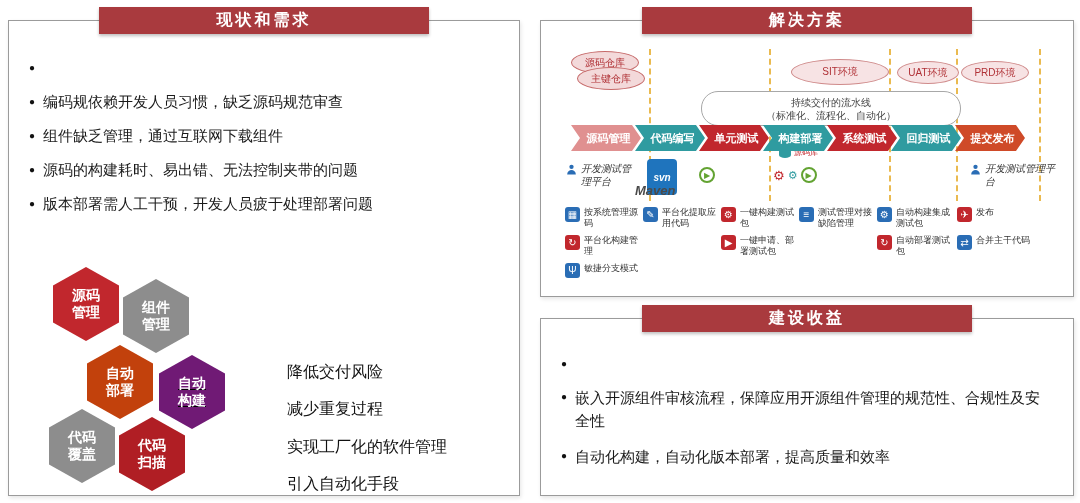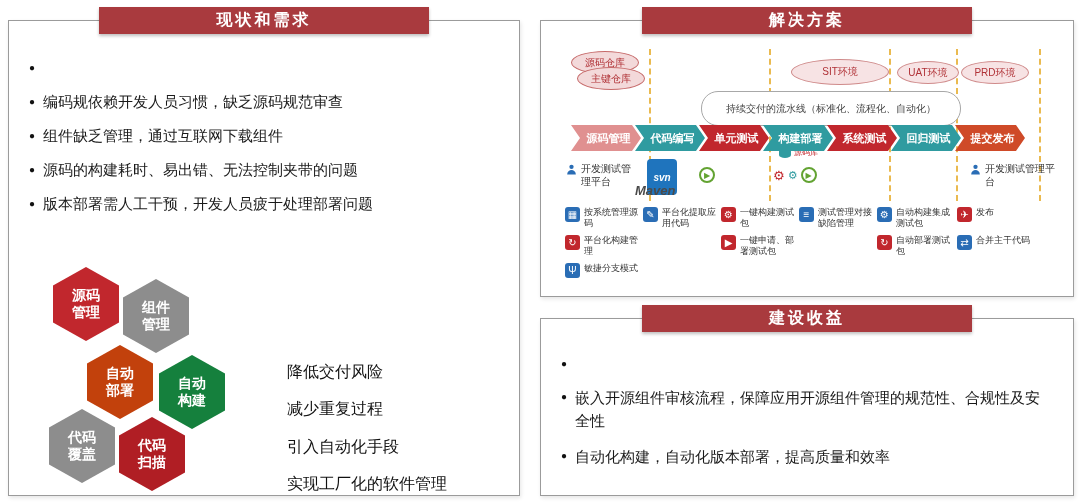--- a/index.html
+++ b/index.html
@@ -35,30 +35,30 @@
   
   .diagram{position:absolute;left:0;top:0;right:0;bottom:0;}
   .vline{position:absolute;top:28px;height:152px;border-left:2px dashed #eaba50;z-index:1;}
   .oval{
     position:absolute;border:1px solid #cf8a8a;background:#f7e3e4;color:#b03136;
     border-radius:50%;font-size:10px;display:flex;align-items:center;justify-content:center;z-index:2;
   }
   .repo-oval{background:#f3d9da;border-color:#c66a6a;}
   .banner{
     position:absolute;left:160px;top:70px;width:258px;height:33px;border:1px solid #a8a8a8;
-    border-radius:17px;background:#fff;z-index:2;display:flex;
+    border-radius:17px;background:#fff;z-index:2;display:flex;flex-direction:column;
     align-items:center;justify-content:center;
   }
   .banner span{font-size:10px;color:#444;line-height:1.3;}
   .stage{
     position:absolute;top:104px;width:70px;height:26px;color:#fff;font-size:11px;font-weight:bold;
     display:flex;align-items:center;justify-content:center;z-index:3;padding-left:5px;box-sizing:border-box;
     clip-path:polygon(0 0,calc(100% - 9px) 0,100% 50%,calc(100% - 9px) 100%,0 100%,9px 50%);
   }
-  .platform{position:absolute;display:flex;align-items:flex-start;gap:3px;z-index:2;}
+  .platform{position:absolute;display:flex;align-items:flex-start;gap:3px;z-index:2;font-style:italic;}
   .platform-text{font-size:10px;color:#333;line-height:1.25;}
   .svn-badge{
     position:absolute;width:30px;height:36px;background:#1f74bd;color:#fff;border-radius:4px;
     font-size:10px;font-weight:bold;display:flex;align-items:center;justify-content:center;z-index:2;font-style:italic;
   }
   .maven{position:absolute;font-size:13px;font-weight:bold;font-style:italic;color:#4a4a4a;z-index:2;}
   .play{
     width:16px;height:16px;border-radius:50%;background:#fff;border:2px solid #63a332;color:#63a332;
     font-size:8px;display:inline-flex;align-items:center;justify-content:center;box-sizing:border-box;
   }
@@ -108,36 +108,36 @@
   <div class="hex-cluster">
     <div class="hex" style="left: 6px; top: 4px; background: rgb(193, 39, 45);">
       <span class="hex-label">源码管理</span>
     </div>
     <div class="hex" style="left: 76px; top: 16px; background: rgb(141, 141, 141);">
       <span class="hex-label">组件管理</span>
     </div>
     <div class="hex" style="left: 40px; top: 82px; background: #c2410c; align-items: center;">
       <span class="hex-label">自动部署</span>
     </div>
-    <div class="hex" style="left: 112px; top: 92px; background: #15803d;">
+    <div class="hex" style="left: 112px; top: 92px; background: #701a75; text-decoration: underline;">
       <span class="hex-label">自动构建</span>
     </div>
     <div class="hex" style="left: 2px; top: 146px; background: rgb(141, 141, 141);">
       <span class="hex-label">代码覆盖</span>
     </div>
     <div class="hex" style="left: 72px; top: 154px; background: rgb(176, 30, 36);">
       <span class="hex-label">代码扫描</span>
     </div>
   </div>
 
   <div class="goals">
     <div class="goal-line">降低交付风险</div>
     <div class="goal-line">减少重复过程</div>
+    <div class="goal-line">实现工厂化的软件管理</div>
     <div class="goal-line">引入自动化手段</div>
-    <div class="goal-line">实现工厂化的软件管理</div>
   </div>
 </div>
 
 <div class="panel" style="left:540px;top:20px;width:532px;height:275px">
   <div class="panel-header" style="background: rgb(169, 58, 62);">解决方案</div>
 
   <div class="diagram">
 
     <div class="vline" style="left:108px"></div>
     <div class="vline" style="left:228px"></div>

